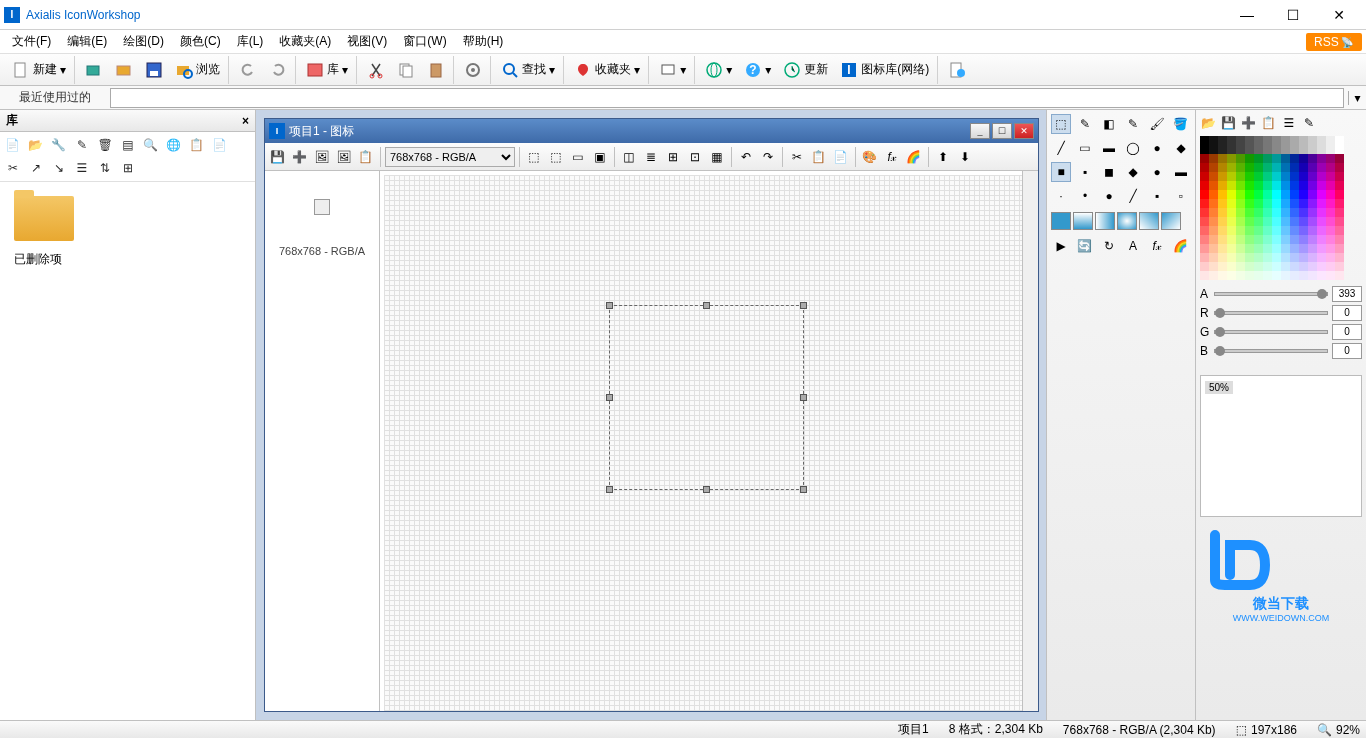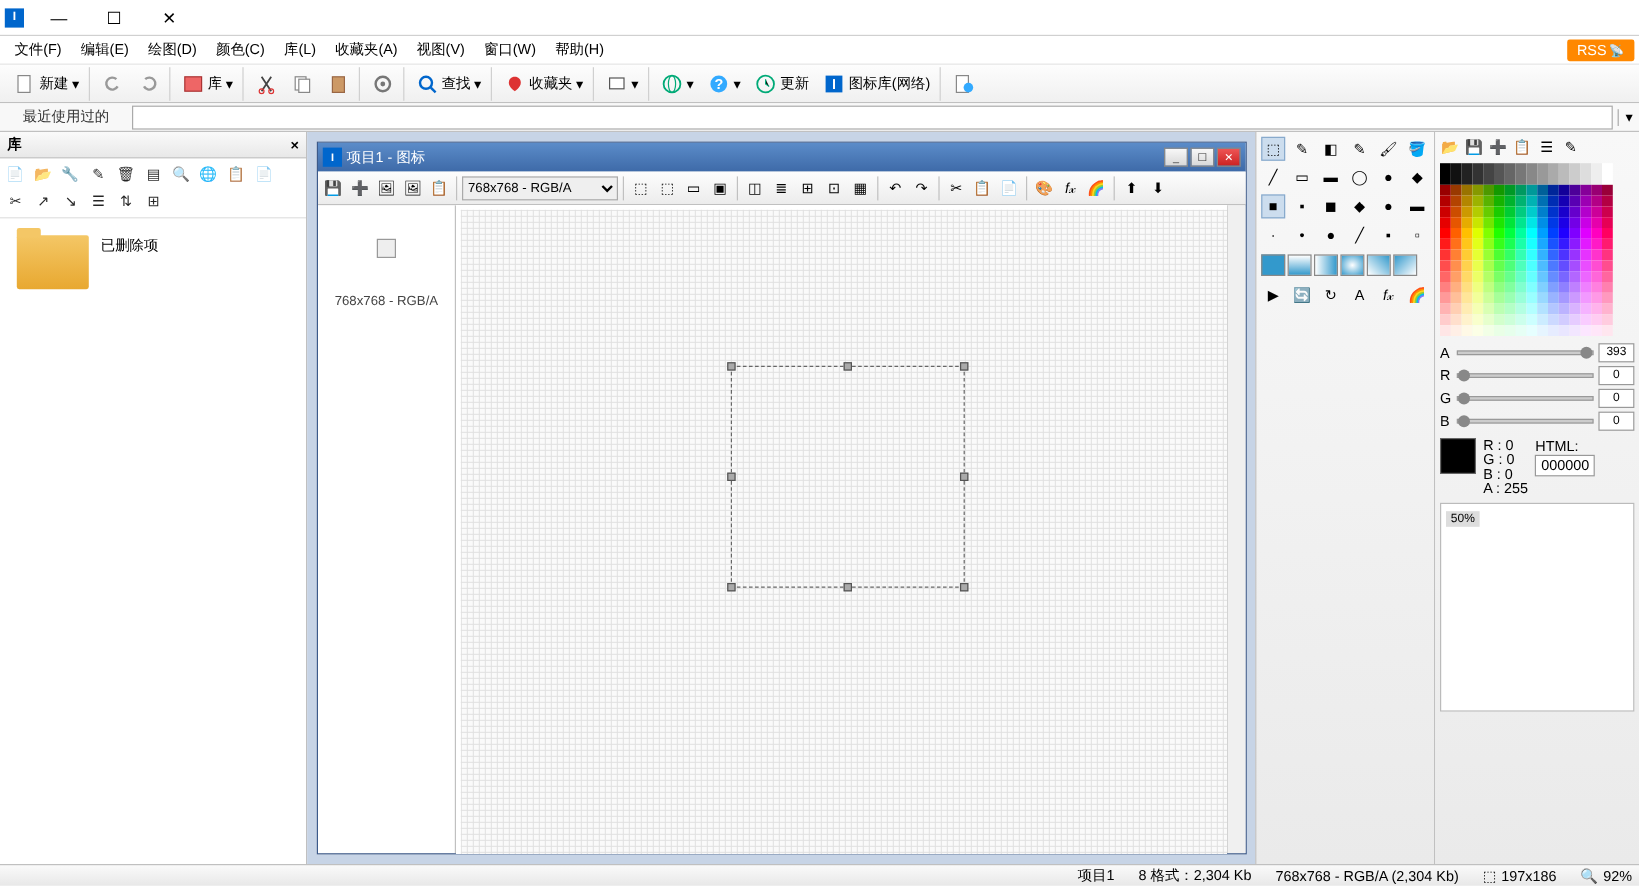--- a/index.html
+++ b/index.html
@@ -19,21 +19,21 @@
 .recentbar{height:24px;background:#f8f8f8;border-bottom:1px solid #c0c0c0;display:flex;align-items:center}
 .recentbar .lbl{padding:0 19px;color:#333}
 .recentbar .field{flex:1;height:20px;border:1px solid #aaa;background:#fff;margin-right:4px}
 .recentbar .dd{width:18px;text-align:center;border-left:1px solid #aaa}
 .main{display:flex;height:calc(100% - 128px)}
 .sidebar{width:256px;background:#fff;border-right:1px solid #c0c0c0;display:flex;flex-direction:column}
 .panel-header{height:22px;background:linear-gradient(#fafafa,#e8e8e8);border-bottom:1px solid #c0c0c0;display:flex;align-items:center;padding:0 6px;font-weight:bold}
 .panel-header .x{margin-left:auto;font-family:Arial;cursor:default}
 .sidebar-tb{display:flex;flex-wrap:wrap;padding:3px;gap:3px;border-bottom:1px solid #e0e0e0}
 .sidebar-tb .sb-btn{width:20px;height:20px;display:flex;align-items:center;justify-content:center;opacity:.85}
-.sidebar-content{flex:1;padding:14px;display:flex;align-items:flex-start;gap:10px}
+.sidebar-content{flex:1;padding:14px;display:flex;flex-direction:column;align-items:flex-start;gap:10px}
 .folder-ico{width:60px;height:45px;background:linear-gradient(#f4c766,#e8a830);border-radius:2px;position:relative}
 .folder-ico::before{content:"";position:absolute;top:-6px;left:0;width:20px;height:8px;background:#f4c766;border-radius:2px 2px 0 0}
 .center{flex:1;background:#c7d4e6;padding:8px;overflow:hidden}
 .doc-window{width:775px;height:100%;background:#f0f0f0;border:1px solid #3c5a8a;display:flex;flex-direction:column}
 .doc-title{height:24px;background:linear-gradient(#5b8cc9,#3e6aa8);color:#fff;display:flex;align-items:center;padding:0 4px;gap:4px}
 .doc-title .doc-ico{width:16px;height:16px;background:#0066cc;display:flex;align-items:center;justify-content:center;font-size:9px;font-weight:bold}
 .doc-title .win-ctrl{margin-left:auto;display:flex;gap:2px}
 .doc-title .wc{width:20px;height:16px;background:linear-gradient(#f8f8f8,#d8d8d8);border:1px solid #888;display:flex;align-items:center;justify-content:center;font-size:9px;color:#333}
 .doc-title .wc.close{background:linear-gradient(#e55,#c22);color:#fff}
 .doc-tb{height:28px;background:linear-gradient(#fdfdfd,#ececec);border-bottom:1px solid #c0c0c0;display:flex;align-items:center;padding:0 3px;gap:2px}
@@ -62,32 +62,33 @@
 .palette{display:grid;grid-template-columns:repeat(16,1fr);gap:0;width:144px;margin-bottom:6px}
 .sw{width:9px;height:9px}
 .slider-row{display:flex;align-items:center;gap:4px;font-size:10px;margin-bottom:3px}
 .slider-row .lab{width:10px}
 .slider-row .track{flex:1;height:4px;background:#ccc;border:1px solid #999;position:relative}
 .slider-row .knob{width:10px;height:10px;background:#888;border-radius:50%;position:absolute;top:-4px}
 .slider-row .val{width:30px;height:16px;border:1px solid #999;background:#fff;text-align:center;font-size:10px;line-height:14px}
 .curcolor{display:flex;gap:6px;margin-top:6px;align-items:flex-start}
 .swatch-big{width:30px;height:30px;border:1px solid #666}
 .readout{font-size:10px;line-height:12px}
-.preview{margin-top:6px;border:1px solid #bbb;background:#fff;height:174px;padding:4px}
+.preview{margin-top:16px;border:1px solid #bbb;background:#fff;height:142px;padding:4px}
 .preview .pv-lbl{background:#ddd;font-size:10px;padding:1px 4px;display:inline-block}
 .statusbar{height:18px;background:linear-gradient(#fafafa,#e8e8e8);border-top:1px solid #c0c0c0;display:flex;align-items:center;font-size:11px;padding:0 6px;gap:20px}
 .statusbar .seg{display:flex;align-items:center;gap:4px}
 .statusbar .filler{flex:1}
 svg{display:block}
 </style>
 </head>
 <body>
 
 <div class="titlebar">
   <div class="app-icon">I</div>
+  <div class="title">Axialis IconWorkshop</div>
   <div class="win-btn">—</div>
   <div class="win-btn">☐</div>
   <div class="win-btn">✕</div>
 </div>
 
 <div class="menubar">
   <div class="menu-item">文件(F)</div>
   <div class="menu-item">编辑(E)</div>
   <div class="menu-item">绘图(D)</div>
   <div class="menu-item">颜色(C)</div>
@@ -99,20 +100,45 @@
   <div class="rss"><span>RSS</span> 📡</div>
 </div>
 
 <div class="toolbar">
   <div class="tb-group">
     <div class="tb-btn"><span class="tb-ico">
           <svg viewBox="0 0 18 18">
             <rect x="3" y="2" width="10" height="14" fill="#fff" stroke="#888"></rect>
           </svg>
         </span><span>新建</span> ▾</div>
+  </div>
+  <div class="tb-group">
+    <div class="tb-btn">
+        <svg width="18" height="18" viewBox="0 0 18 18">
+          <rect x="2" y="5" width="12" height="9" fill="#3a9" stroke="#277"></rect>
+        </svg>
+      </div>
+    <div class="tb-btn">
+        <svg width="18" height="18" viewBox="0 0 18 18">
+          <rect x="2" y="5" width="13" height="9" fill="#e8a830" stroke="#b87"></rect>
+        </svg>
+      </div>
+    <div class="tb-btn">
+        <svg width="18" height="18" viewBox="0 0 18 18">
+          <rect x="2" y="2" width="14" height="14" fill="#3366cc" stroke="#225"></rect>
+          <rect x="5" y="10" width="8" height="5" fill="#fff"></rect>
+        </svg>
+      </div>
+    <div class="tb-btn">
+        <svg width="18" height="18">
+          <rect x="2" y="5" width="12" height="9" fill="#e8a830"></rect>
+          <circle cx="13" cy="13" r="4" fill="none" stroke="#06c" stroke-width="2"></circle>
+        </svg>
+        <span>浏览</span>
+      </div>
   </div>
   <div class="tb-group">
     <div class="tb-btn">
         <svg width="18" height="18">
           <path d="M12 5 A5 5 0 1 0 13 11" fill="none" stroke="#999" stroke-width="2"></path>
         </svg>
       </div>
     <div class="tb-btn">
         <svg width="18" height="18">
           <path d="M6 5 A5 5 0 1 1 5 11" fill="none" stroke="#999" stroke-width="2"></path>
@@ -648,38 +674,29 @@
           </div>
           <div class="val">0</div>
         </div>
       <div class="slider-row">
           <span class="lab">B</span>
           <div class="track">
             <div class="knob" style="left:0"></div>
           </div>
           <div class="val">0</div>
         </div>
-      <div class="curcolor">
-        <div style="position:relative">
-          <div class="swatch-big" style="background:#000"></div>
-          <div class="swatch-big" style="background:repeating-conic-gradient(#ccc 0 25%,#fff 0 50%) 0/8px 8px;position:absolute;left:8px;top:8px;z-index:-1"></div>
-        </div>
-        <div class="readout">
-          <div>R :  0</div>
-          <div>G :  0</div>
-          <div>B :  0</div>
-          <div>A : 255</div>
-        </div>
-        <div style="font-size:10px">
-          <div>HTML:</div>
-          <div style="border:1px solid #999;padding:1px 4px;background:#fff">000000</div>
-        </div>
-      </div>
       <div class="preview">
         <span class="pv-lbl">50%</span>
+      </div>
+      <div style="text-align:center;margin-top:8px">
+        <svg width="80" height="70" viewBox="0 0 80 70">
+            <path d="M15 10 L15 55 Q15 60 25 60 L50 60 Q65 60 65 40 Q65 20 50 20 L30 20 L30 50" fill="none" stroke="#1e90ff" stroke-width="10" stroke-linecap="round"></path>
+          </svg>
+        <div style="font-weight:bold;color:#1e90ff;font-size:14px">微当下载</div>
+        <div style="color:#1e90ff;font-size:9px">WWW.WEIDOWN.COM</div>
       </div>
     </div>
   </div>
 </div>
 
 <div class="statusbar">
   <div class="filler"></div>
   <div class="seg">项目1</div>
   <div class="seg">8 格式：2,304 Kb</div>
   <div class="seg">768x768 - RGB/A (2,304 Kb)</div>

